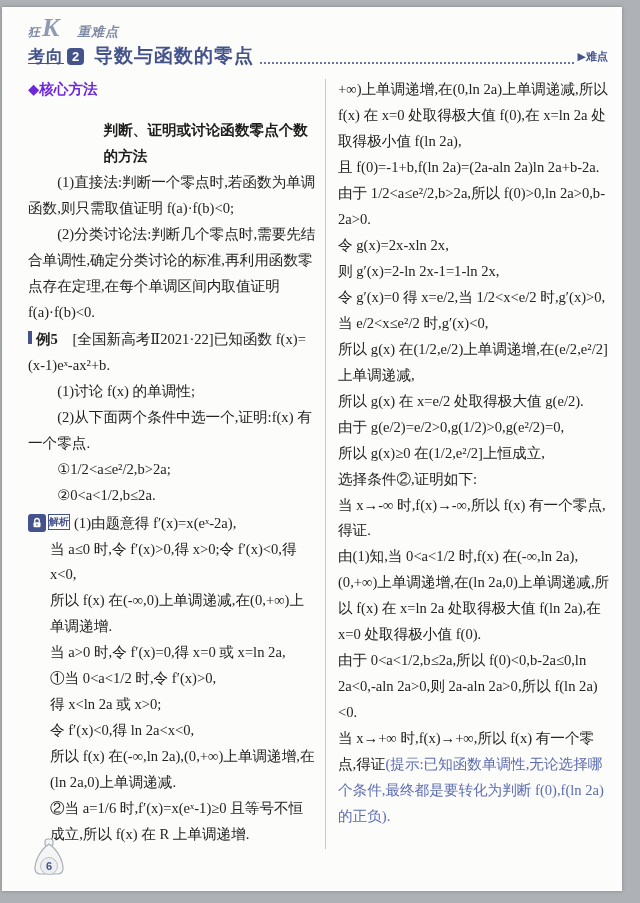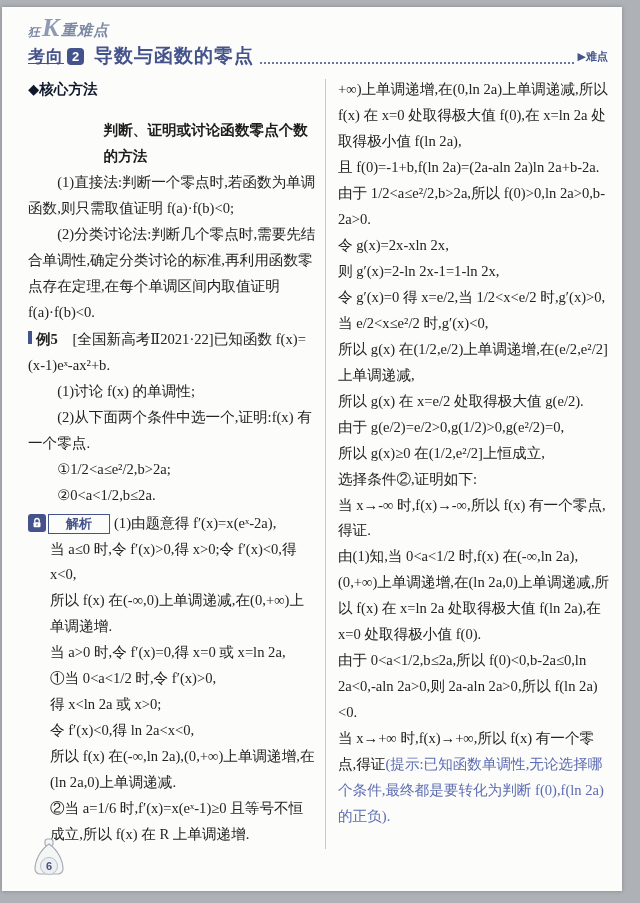--- a/index.html
+++ b/index.html
@@ -18,21 +18,21 @@
   
   .brand{
     margin:8px 0 0 26px;
     color:#7e89a4;
     font-style:italic;font-weight:bold;
     display:flex;align-items:flex-end;line-height:1;
     letter-spacing:1px;
   }
   .brand .b-pre{font-size:12px;padding-bottom:3px;}
   .brand .b-k{font-size:26px;color:#8f9ab4;margin:0 1px;}
-  .brand .b-post{font-size:15px;padding-bottom:3px;}
+  .brand .b-post{font-size:13px;padding-bottom:3px;margin-left:16px;}
   .header-row{
     display:flex;align-items:center;
     margin:2px 14px 4px 26px;
   }
   .kaoxiang{font-size:17px;font-weight:bold;color:#44538b;letter-spacing:1px;text-decoration:underline;}
   .num-badge{
     display:inline-flex;align-items:center;justify-content:center;
     width:17px;height:17px;border-radius:4px;
     background:#44538b;color:#fff;
     font-size:13px;font-weight:bold;
@@ -55,42 +55,42 @@
   .col-left{width:288px;flex:none;}
   .divider{width:1px;background:#c8c8c8;margin:2px 12px 0 9px;flex:none;}
   .col-right{flex:1;min-width:0;}
   .col-left,.col-right{
     font-size:14.6px;line-height:1.78;color:#232323;
   }
   p{margin:0;}
   .indent{text-indent:2em;}
   
   .method-head{display:flex;font-weight:bold;}
-  .mh-label{color:#0f172a;white-space:nowrap;margin-right:6px;}
+  .mh-label{color:#6d28d9;white-space:nowrap;margin-right:6px;}
   .mh-title{flex:1;color:#1d1d1d;margin-top:41px;}
   
   .example-intro{margin-top:1px;}
   .ex-bar{
     display:inline-block;width:4px;height:13px;
     background:#44538b;margin-right:4px;
   }
   .ex-label{font-weight:bold;}
   
   .analysis{margin-top:2px;}
   .an-first{display:flex;align-items:flex-start;}
   .lock-badge{
     flex:none;width:18px;height:18px;border-radius:3px;
     background:#44538b;display:inline-flex;
     align-items:center;justify-content:center;
     margin-top:3px;
   }
   .jiexi-box{
     flex:none;border:1px solid #44538b;color:#44538b;
-    font-weight:bold;font-size:13px;line-height:1.4;
-    padding:0 17px;margin:3px 4px 0 2px;
+    font-weight:bold;font-size:10px;line-height:1.4;
+    padding:0 0;margin:3px 4px 0 2px;
   }
   .an-lines{padding-left:22px;}
   .tline,.rline{margin:0;}
   .hint{color:#5c6cb2;}
   
   .page-icon{position:absolute;left:28px;bottom:6px;}
 </style>
 </head>
 <body>
 

